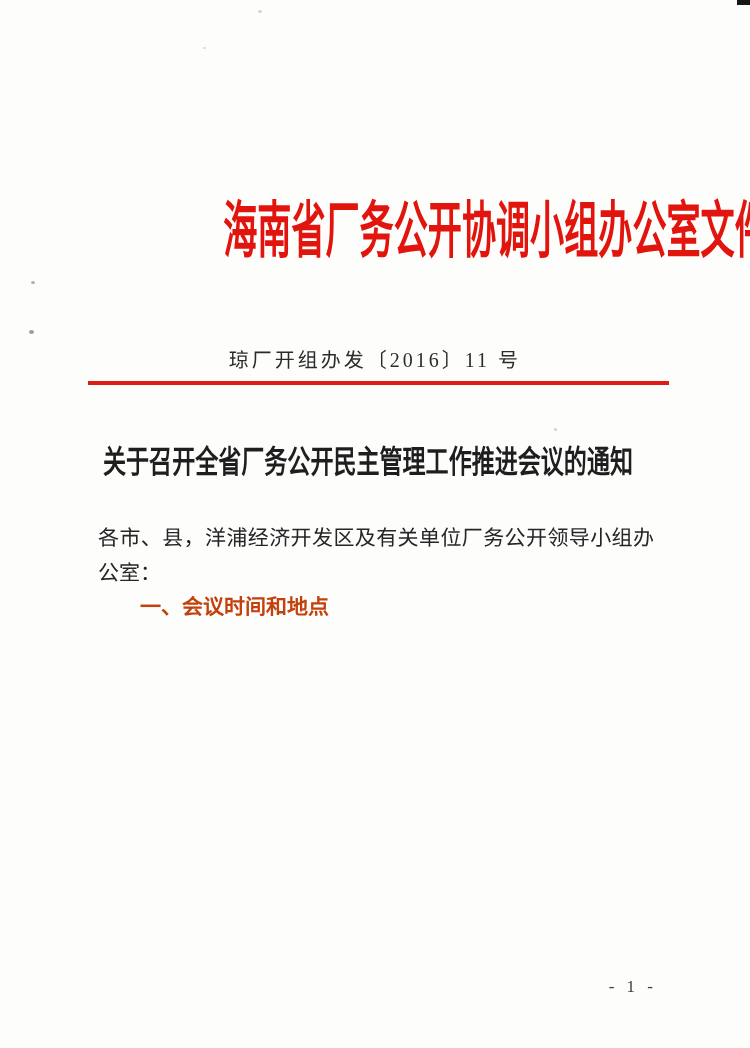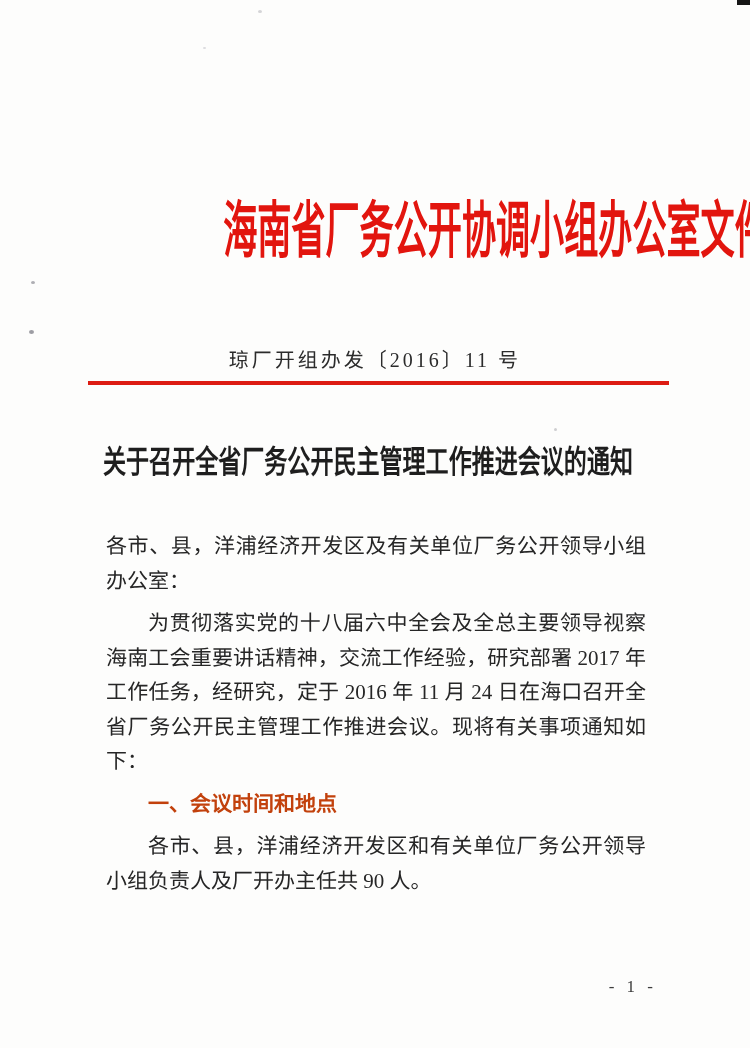--- a/index.html
+++ b/index.html
@@ -57,21 +57,21 @@
     line-height: 40px;
   }
   
   .body-text {
     position: absolute; top: 521px; left: 98px;
     width: 556px;
     font-size: 21px; line-height: 34.5px;
     color: #262626;
     text-align: justify;
   }
-  .body-text p { margin: 8px; padding: 0; }
+  .body-text p { margin: 0; padding: 0; }
   .para-indent { text-indent: 2em; }
   .para-heading {
     text-indent: 2em;
     font-family: "Liberation Sans", "DejaVu Sans", sans-serif;
     font-weight: bold;
     color: #c2410c;
     text-align: left;
   }
   
   .page-number {
@@ -111,20 +111,18 @@
   <div class="doc-number">琼厂开组办发〔2016〕11 号</div>
 
   <div class="red-line"></div>
 
   <div class="notice-title-wrap">
     <span class="notice-title">关于召开全省厂务公开民主管理工作推进会议的通知</span>
   </div>
 
   <div class="body-text">
     <p class="para-plain">各市、县，洋浦经济开发区及有关单位厂务公开领导小组办公室：</p>
-    <p class="para-indent">为贯彻落实党的十八届六中全会及全总主要领导视察海南工会重要讲话精神，交流工作经验，研究部署 2017 年工作任务，经研究，定于 2016 年 11 月 24 日在海口召开全省厂务公开民主管理工作推进会议。现将有关事项通知如下：</p>
     <p class="para-heading">一、会议时间和地点</p>
-    <p class="para-indent">各市、县，洋浦经济开发区和有关单位厂务公开领导小组负责人及厂开办主任共 90 人。</p>
   </div>
 
   <div class="page-number">- 1 -</div>
 
 </div>
 
 </body></html>

